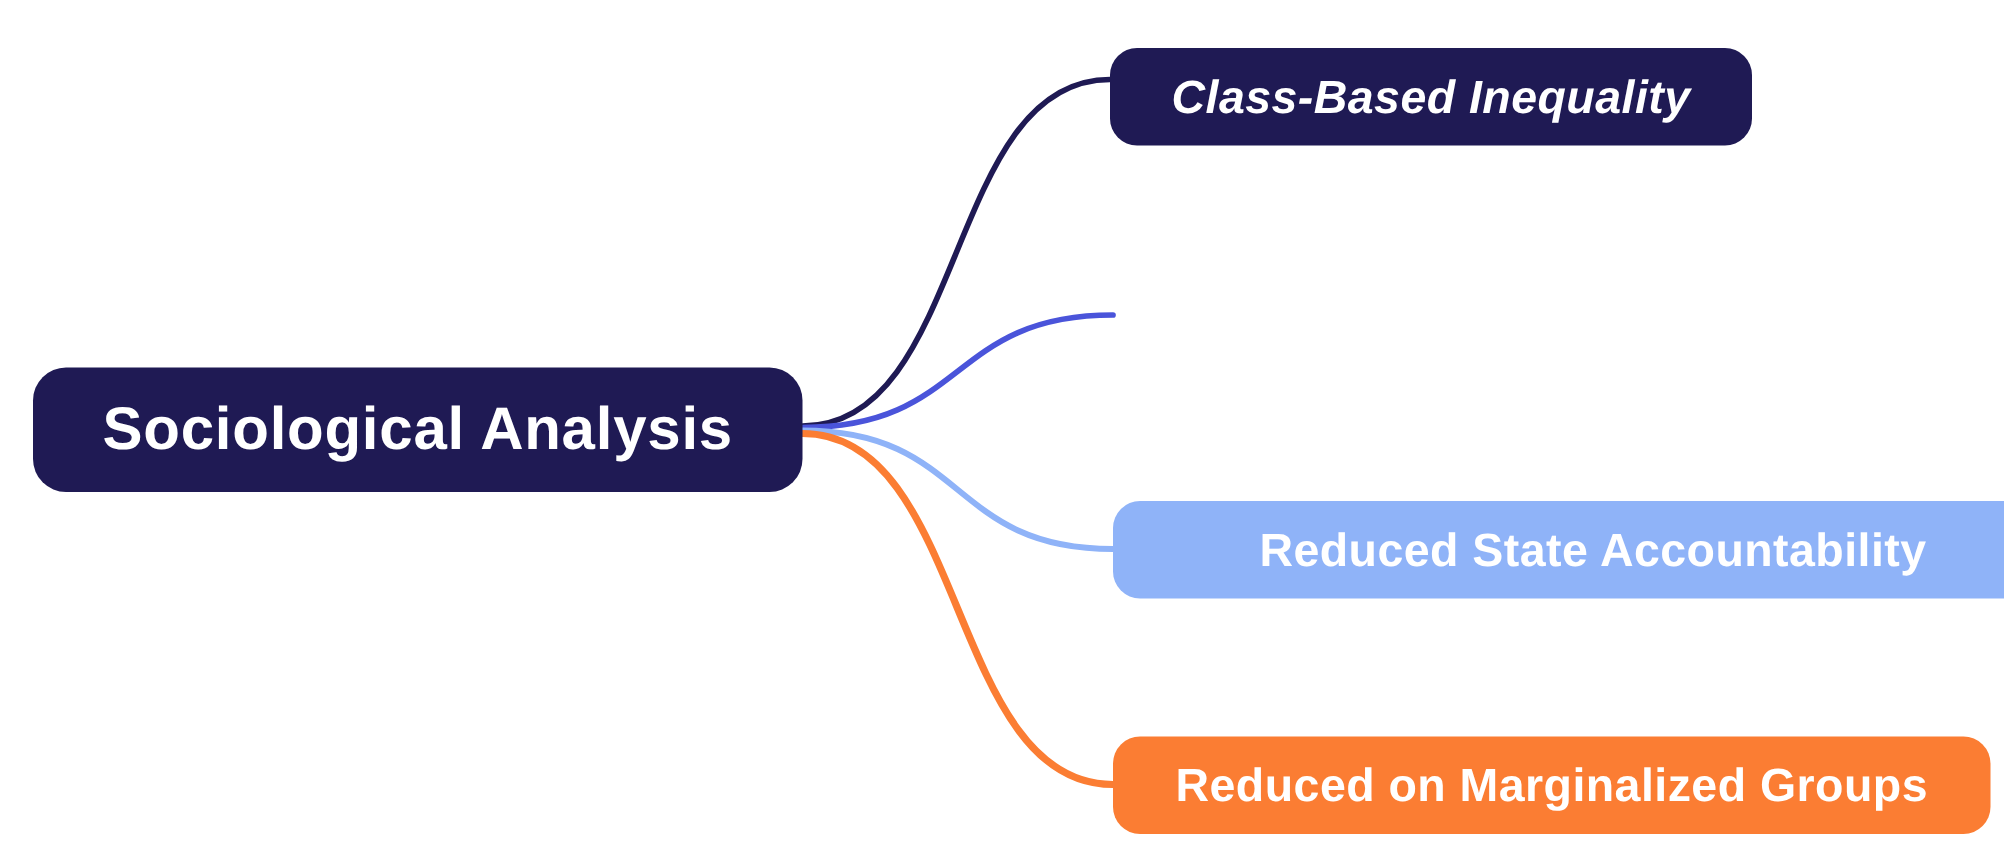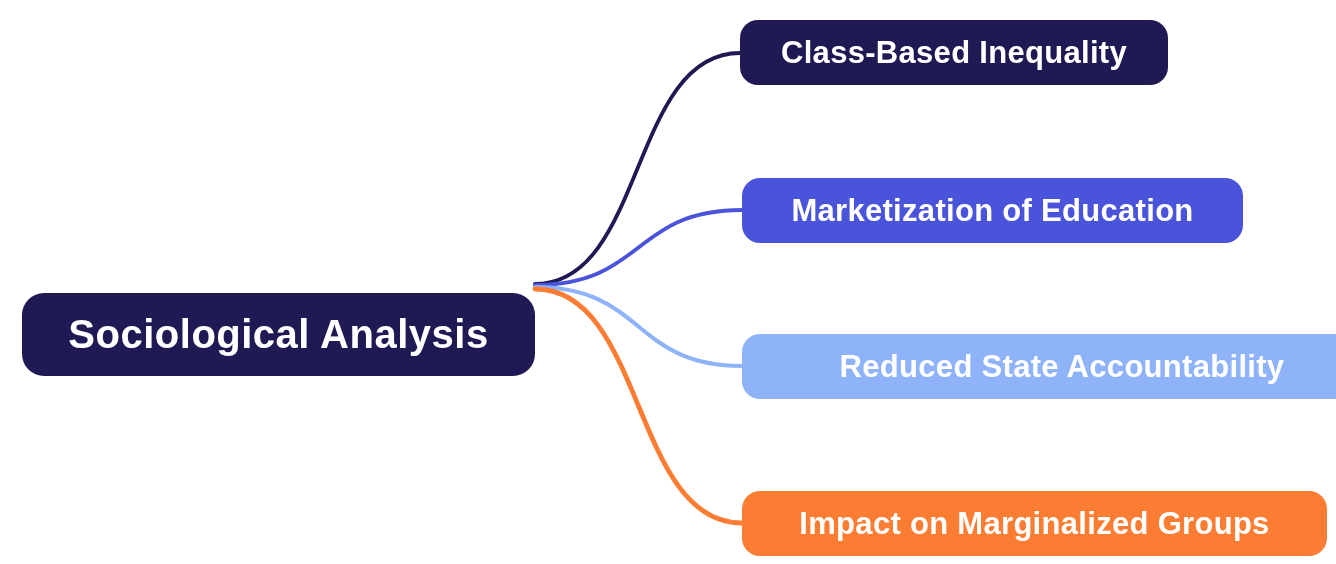--- a/index.html
+++ b/index.html
@@ -44,40 +44,39 @@
     border-radius: 22px;
     font-size: 40px;
     letter-spacing: 0.5px;
   }
   .node.branch {
     height: 65px;
     border-radius: 18px;
     font-size: 31px;
     letter-spacing: 0.3px;
   }
-  .node.branch-0 { left: 740px; top: 20px;  width: 428px; }
+  .node.branch-0 { left: 740px; top: 32px;  width: 428px; font-style: italic; }
   .node.branch-1 { left: 742px; top: 178px; width: 501px; }
   .node.branch-2 { left: 742px; top: 334px; width: 640px; }
   .node.branch-3 { left: 742px; top: 491px; width: 585px; }
 </style>
 </head>
 <body>
 
 <div class="stage" style="background-color: rgb(255, 255, 255);">
 
   <svg class="connectors" viewBox="0 0 1336 564" xmlns="http://www.w3.org/2000/svg">
     <path d="M 535,284 C 645,284 630,53 740,53" stroke-width="3.8" stroke="#1f1a54"></path>
     <path d="M 535,285 C 645,285 632,210 742,210" stroke-width="3.8" stroke="#4a54da"></path>
     <path d="M 535,287 C 645,287 632,366 742,366" stroke-width="4" stroke="#8fb3f8"></path>
     <path d="M 535,289 C 645,289 632,523 742,523" stroke-width="4.8" stroke="#fb7d33"></path>
   </svg>
 
-  <div class="node root" style="background-color: rgb(31, 26, 84); margin-top: 48px;">Sociological Analysis</div>
+  <div class="node root" style="background-color: rgb(31, 26, 84);">Sociological Analysis</div>
 
   <div class="node branch branch-0" style="background-color: rgb(31, 26, 84);">Class-Based Inequality</div>
 
-  <div class="node branch branch-1" style="background-color: rgb(74, 84, 218);">Marketization of Education</div>
 
   <div class="node branch branch-2" style="background-color: rgb(143, 179, 248);">Reduced State Accountability</div>
 
-  <div class="node branch branch-3" style="background-color: rgb(251, 125, 51);">Impact on Marginalized Groups</div>
+  <div class="node branch branch-3" style="background-color: rgb(251, 125, 51);">Reduced on Marginalized Groups</div>
 
 </div>
 
 </body></html>

